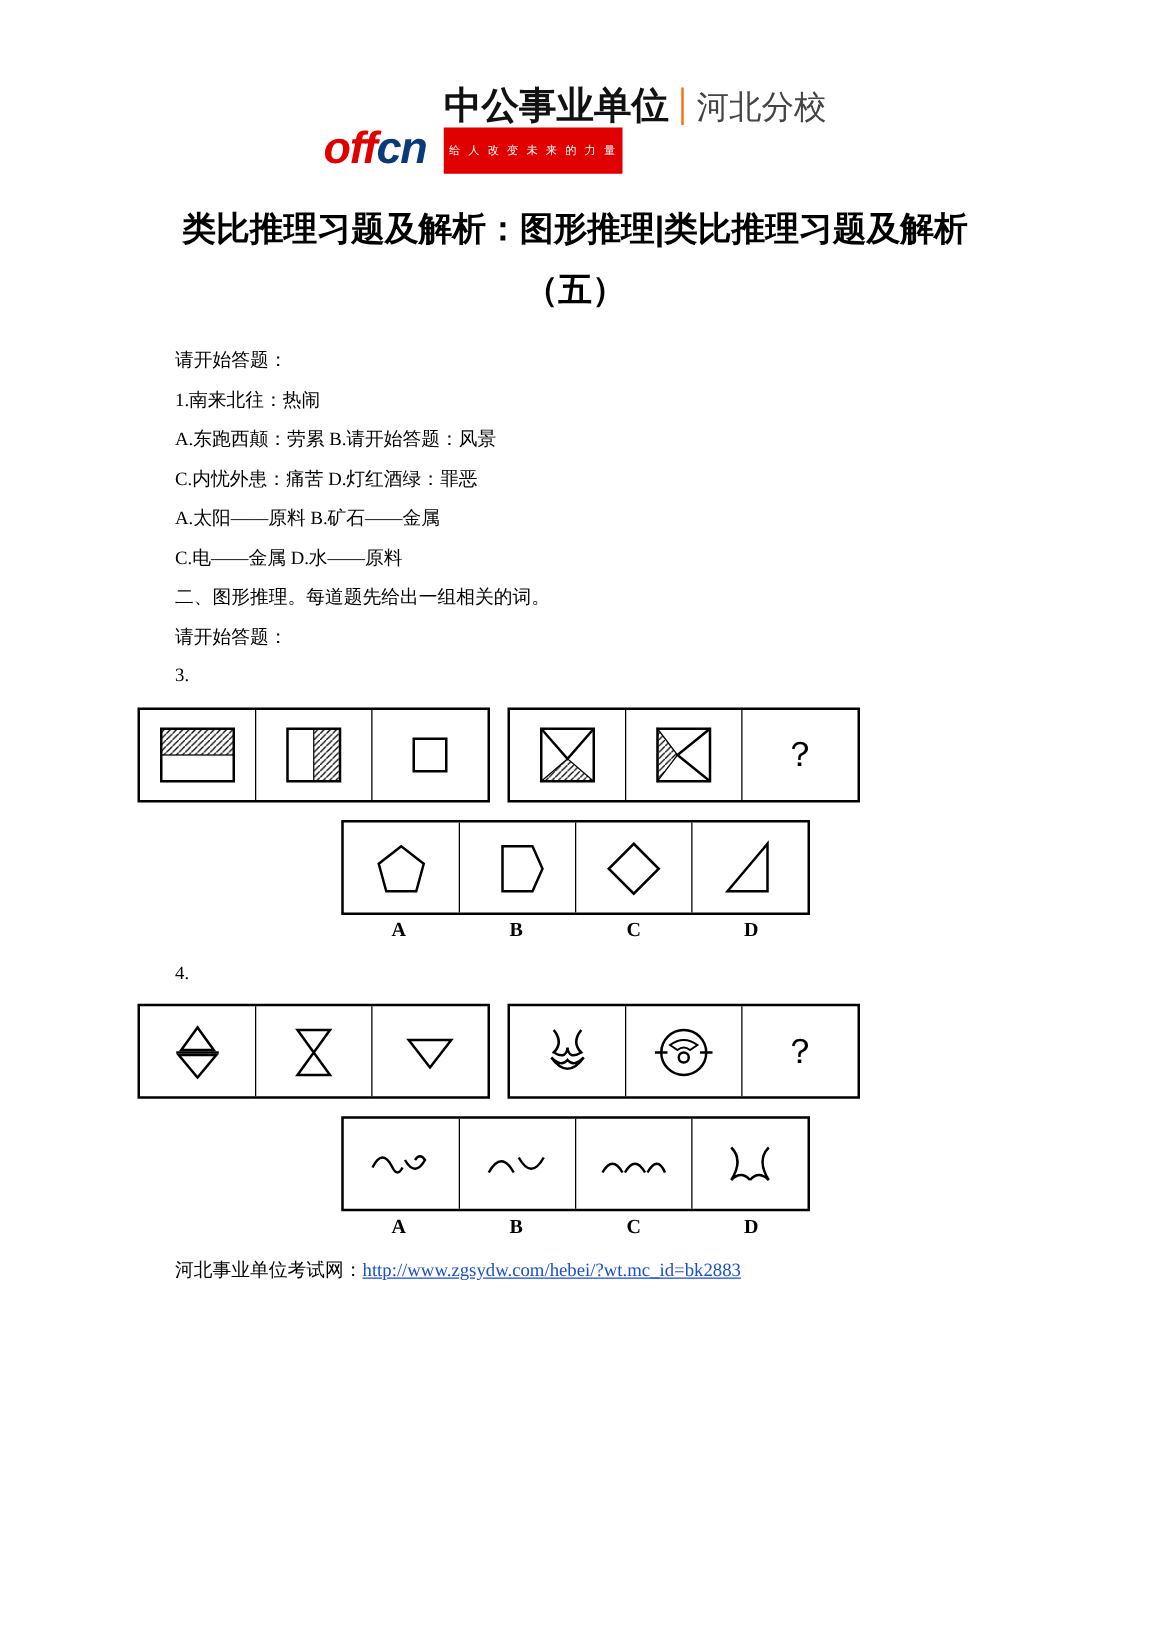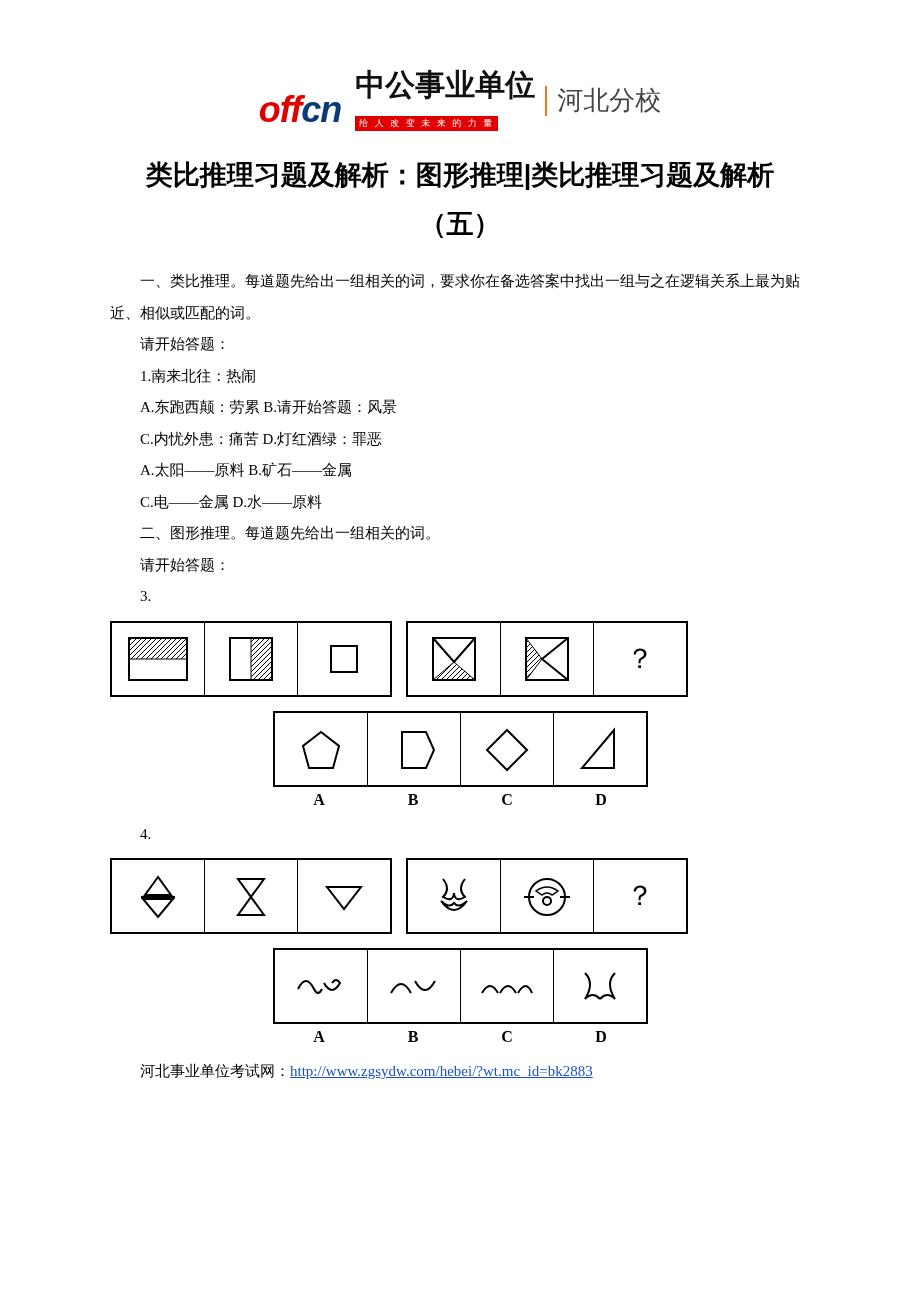--- a/index.html
+++ b/index.html
@@ -10,21 +10,21 @@
     width: 920px;
   }
   .page {
     width: 920px;
     padding: 70px 110px 60px 110px;
     box-sizing: border-box;
   }
   .logo-row {
     display: flex;
     justify-content: center;
-    align-items: center;
+    align-items: flex-start;
     margin-bottom: 20px;
   }
   .logo-main {
     display: flex;
     align-items: flex-end;
     gap: 8px;
   }
   .offcn {
     font-family: Arial, sans-serif;
     font-size: 36px;
@@ -45,22 +45,22 @@
     font-size: 30px;
     font-weight: 900;
     color: #111;
     line-height: 1;
   }
   .logo-sub {
     background: #e00000;
     color: #fff;
     font-size: 9px;
     letter-spacing: 2px;
-    padding: 1px 4px;
-    margin-top: 16px;
+    padding: 12px 4px;
+    margin-top: 2px;
     font-family: "SimHei", sans-serif;
   }
   .branch {
     font-family: "SimHei", sans-serif;
     font-size: 26px;
     color: #444;
     border-left: 2px solid #f97316;
     padding-left: 10px;
     margin-left: 10px;
     height: 30px;
@@ -163,21 +163,20 @@
         <span class="logo-zh">中公事业单位</span>
         <span class="logo-sub">给 人 改 变 未 来 的 力 量</span>
       </span>
     </div>
     <div class="branch">河北分校</div>
   </div>
 
   <div class="title">类比推理习题及解析：图形推理|类比推理习题及解析（五）</div>
 
   <div class="body-text">
-    <p>一、类比推理。每道题先给出一组相关的词，要求你在备选答案中找出一组与之在逻辑关系上最为贴近、相似或匹配的词。</p>
     <p>请开始答题：</p>
     <p>1.南来北往：热闹</p>
     <p>A.东跑西颠：劳累  B.请开始答题：风景</p>
     <p>C.内忧外患：痛苦  D.灯红酒绿：罪恶</p>
     <p>A.太阳——原料  B.矿石——金属</p>
     <p>C.电——金属  D.水——原料</p>
     <p>二、图形推理。每道题先给出一组相关的词。</p>
     <p>请开始答题：</p>
     <p>3.</p>
   </div>

